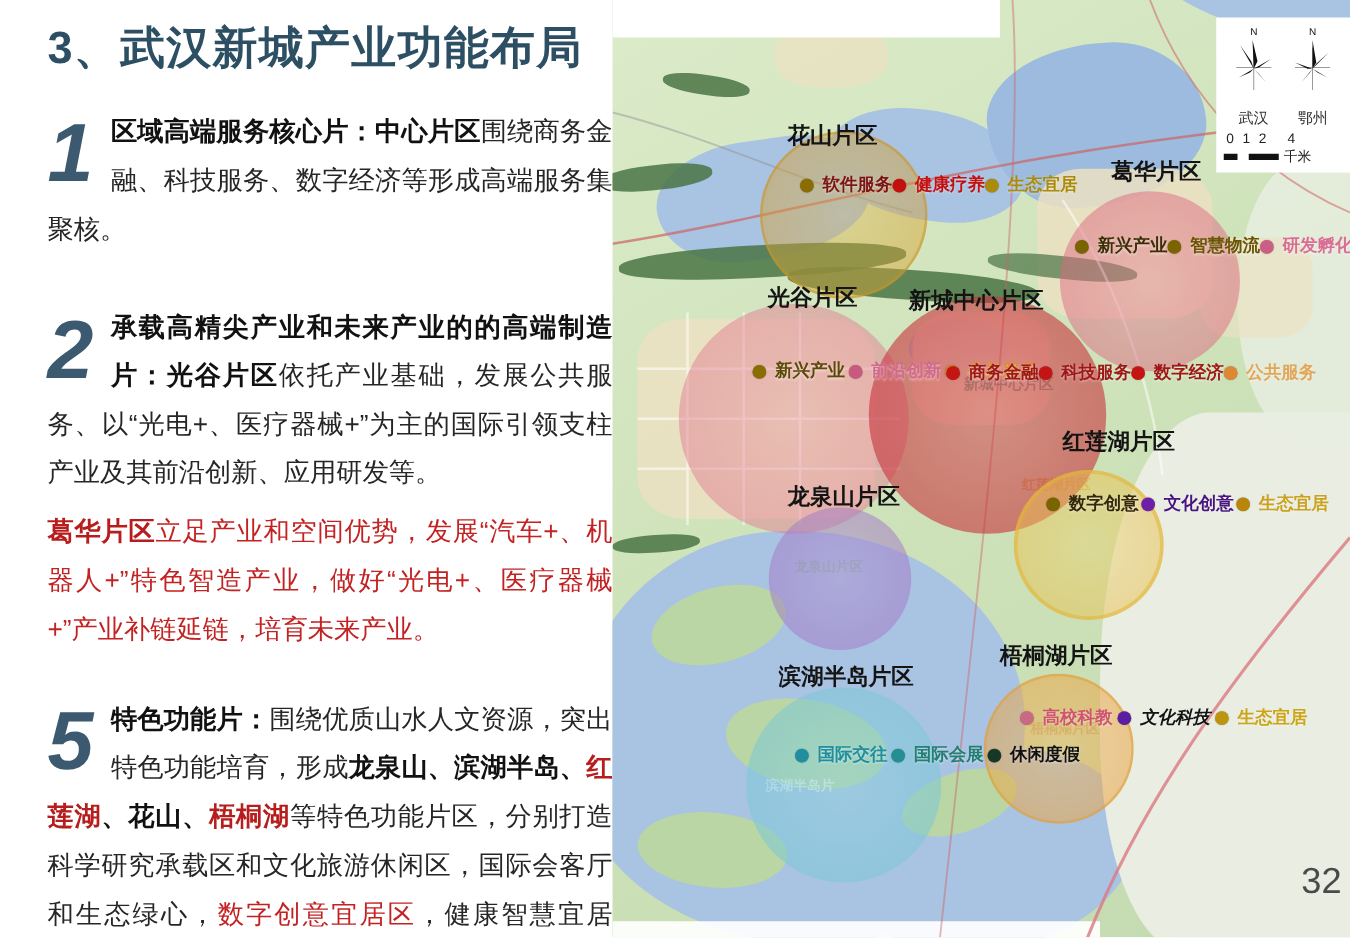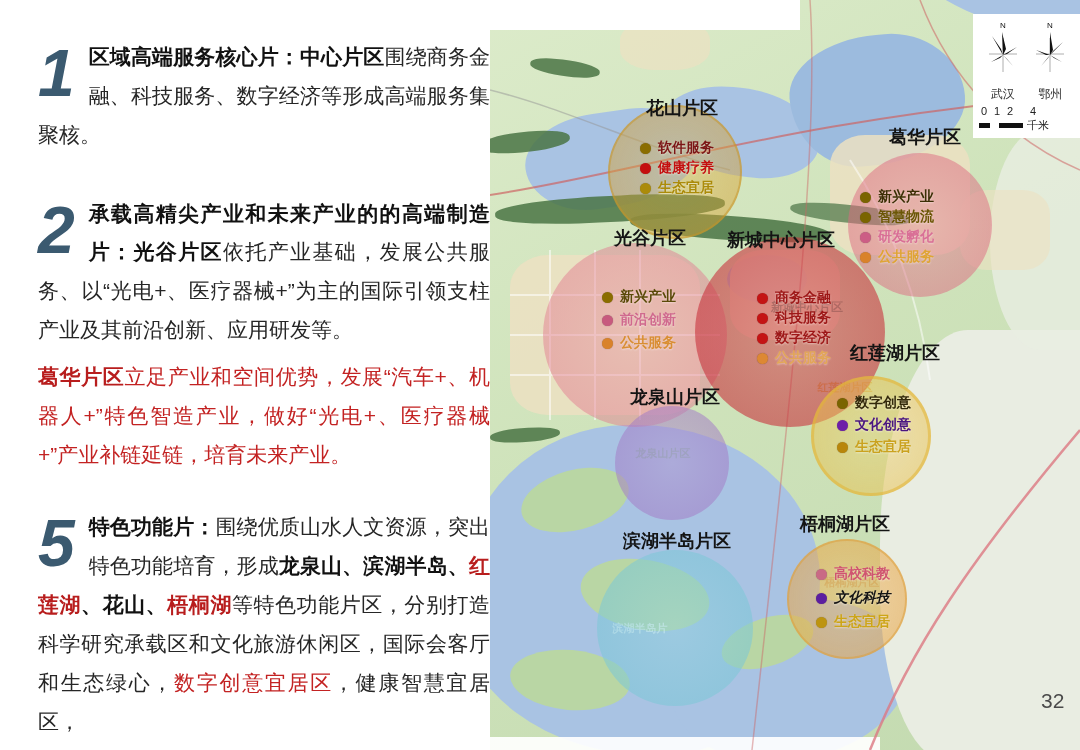--- a/index.html
+++ b/index.html
@@ -35,49 +35,50 @@
   .d-circle{position:absolute;border-radius:50%;z-index:4;}
   .c-hs{background:radial-gradient(circle,rgba(224,176,64,.36),rgba(214,158,46,.52));border:2px solid rgba(198,148,38,.5);}
   .c-gh{background:radial-gradient(circle,rgba(228,120,142,.40),rgba(219,99,124,.54));}
   .c-gg{background:radial-gradient(circle,rgba(232,135,155,.38),rgba(224,113,138,.50));}
   .c-xc{background:radial-gradient(circle,rgba(211,62,72,.50),rgba(197,46,56,.64));}
   .c-hl{background:radial-gradient(circle,rgba(240,208,104,.40),rgba(231,190,74,.55));border:3px solid rgba(226,181,52,.55);}
   .c-lq{background:radial-gradient(circle,rgba(176,142,206,.46),rgba(159,119,196,.58));}
   .c-bh{background:radial-gradient(circle,rgba(142,210,222,.46),rgba(118,196,212,.60));}
   .c-wt{background:radial-gradient(circle,rgba(241,182,92,.46),rgba(231,163,68,.60));border:2px solid rgba(219,158,58,.5);}
   .d-label{position:absolute;z-index:5;font-size:18px;font-weight:700;color:#141414;white-space:nowrap;transform:translateX(-50%);}
-  .d-items{position:absolute;z-index:5;display:flex;flex-direction:column;}
+  .d-items{position:absolute;z-index:5;display:flex;flex-direction:row;}
   .d-item{display:flex;align-items:center;height:20px;gap:7px;}
   .d-item .bullet{width:11px;height:11px;border-radius:50%;flex:0 0 auto;box-shadow:0 0 1px rgba(0,0,0,.4);}
   .d-item .lbl{font-size:14px;font-weight:700;white-space:nowrap;text-shadow:0 1px 2px rgba(255,255,255,.45);}
   
   .legend{position:absolute;z-index:6;left:483px;top:14px;width:107px;height:124px;background:#fff;
           box-sizing:border-box;padding:4px 6px;}
   .compass-row{display:flex;justify-content:space-around;align-items:flex-start;height:66px;}
   .cities{display:flex;justify-content:space-around;font-size:12px;color:#333;margin-top:2px;}
   .scale{margin-top:2px;font-size:11px;color:#222;}
   .ticks{display:flex;gap:0;padding-left:2px;}
   .ticks span{width:13px;display:inline-block;}
   .ticks .t4{width:auto;margin-left:10px;}
   .bars{display:flex;align-items:center;margin-top:1px;}
   .bar{height:5px;background:#111;display:inline-block;}
   .b1{width:11px;margin-right:9px;}
   .b2{width:24px;}
   .unit{margin-left:4px;font-size:11px;}
   .map-caption{position:absolute;z-index:6;left:398px;top:696px;font-size:15px;font-weight:500;color:#1a1a1a;letter-spacing:1px;white-space:nowrap;}
-  .page-num{position:absolute;z-index:6;left:551px;top:689px;font-size:21px;color:#4a4a4a;}
+  .page-num{position:absolute;z-index:6;left:551px;top:689px;font-size:29px;color:#4a4a4a;}
   .top-white{position:absolute;left:0;top:0;width:310px;height:30px;background:#fff;z-index:1;}
   .bot-white{position:absolute;left:0;top:737px;width:390px;height:13px;background:rgba(255,255,255,.92);z-index:1;}
 </style>
 </head>
 <body>
 
 <div class="slide">
 
   <div class="left-panel">
+    <h1 class="title">3、武汉新城产业功能布局</h1>
 
     <div class="point p1">
       <span class="bignum">1</span>
       <p class="ptext"><b>区域高端服务核心片：中心片区</b><span>围绕商务金融、科技服务、数字经济等形成高端服务集聚核。</span></p>
     </div>
 
     <div class="point p2">
       <span class="bignum">2</span>
       <p class="ptext"><b>承载高精尖产业和未来产业的的高端制造片：</b><b>光谷片区</b><span>依托产业基础，发展公共服务、以“光电+、医疗器械+”为主的国际引领支柱产业及其前沿创新、应用研发等。</span></p>
     </div>
@@ -131,21 +132,21 @@
       <path d="M360,160 C400,220 430,300 440,380" fill="none" stroke="rgba(255,255,255,.5)" stroke-width="2"></path>
     </svg>
 
     <div class="ghost" style="left:317px;top:299px;color:rgba(60,120,100,.55);font-size:12px;">新城中心片区</div>
     <div class="ghost" style="left:355px;top:380px;color:rgba(205,170,60,.75);">红莲湖片区</div>
     <div class="ghost" style="left:173px;top:446px;color:rgba(130,180,150,.6);">龙泉山片区</div>
     <div class="ghost" style="left:150px;top:621px;color:rgba(255,255,255,.65);">滨湖半岛片</div>
     <div class="ghost" style="left:362px;top:575px;color:rgba(190,160,100,.7);">梧桐湖片区</div>
 
     <div class="d-circle c-hs" style="left:118px;top:105px;width:130px;height:130px;"></div>
-    <div class="d-label" style="left:192px;top:96px;">花山片区</div>
+    <div class="d-label" style="left:176px;top:96px;">花山片区</div>
     <div class="d-items" style="left:150px;top:138px;gap:0px;">
       <div class="d-item">
           <span class="bullet" style="background: rgb(138, 109, 0);"></span>
           <span class="lbl" style="color: rgb(124, 22, 22);">软件服务</span>
         </div>
       <div class="d-item">
           <span class="bullet" style="background: rgb(196, 15, 15);"></span>
           <span class="lbl" style="color: rgb(196, 15, 15);">健康疗养</span>
         </div>
       <div class="d-item">
@@ -228,20 +229,34 @@
           <span class="bullet" style="background: rgb(184, 134, 11);"></span>
           <span class="lbl" style="color: rgb(202, 162, 31);">生态宜居</span>
         </div>
     </div>
 
     <div class="d-circle c-lq" style="left:125px;top:406px;width:114px;height:114px;"></div>
     <div class="d-label" style="left:185px;top:385px;">龙泉山片区</div>
 
     <div class="d-circle c-bh" style="left:107px;top:550px;width:156px;height:156px;"></div>
     <div class="d-label" style="left:187px;top:529px;">滨湖半岛片区</div>
+    <div class="d-items" style="left:146px;top:594px;gap:3px;">
+      <div class="d-item">
+          <span class="bullet" style="background: rgb(31, 143, 159);"></span>
+          <span class="lbl" style="color: rgb(31, 143, 159);">国际交往</span>
+        </div>
+      <div class="d-item">
+          <span class="bullet" style="background: rgb(35, 143, 146);"></span>
+          <span class="lbl" style="color: rgb(35, 127, 116);">国际会展</span>
+        </div>
+      <div class="d-item">
+          <span class="bullet" style="background: rgb(21, 56, 40);"></span>
+          <span class="lbl" style="color: rgb(17, 17, 17);">休闲度假</span>
+        </div>
+    </div>
 
     <div class="d-circle c-wt" style="left:297px;top:539px;width:116px;height:116px;"></div>
     <div class="d-label" style="left:355px;top:512px;">梧桐湖片区</div>
     <div class="d-items" style="left:326px;top:564px;gap:4px;">
       <div class="d-item">
           <span class="bullet" style="background: rgb(201, 106, 133);"></span>
           <span class="lbl" style="color: rgb(208, 85, 112);">高校科教</span>
         </div>
       <div class="d-item">
           <span class="bullet" style="background: rgb(92, 30, 160);"></span>

